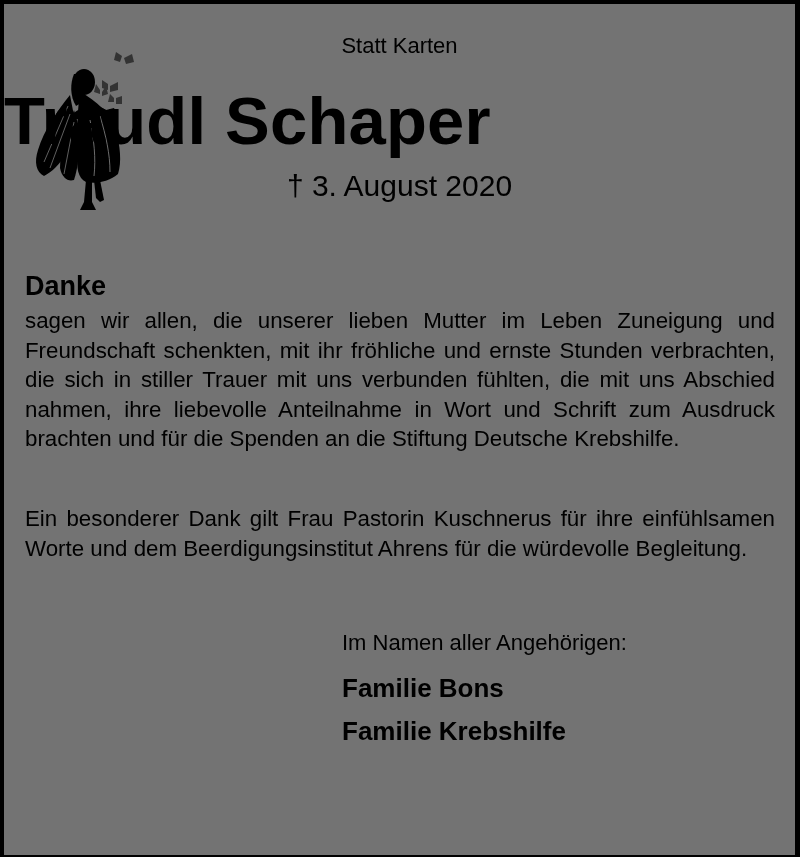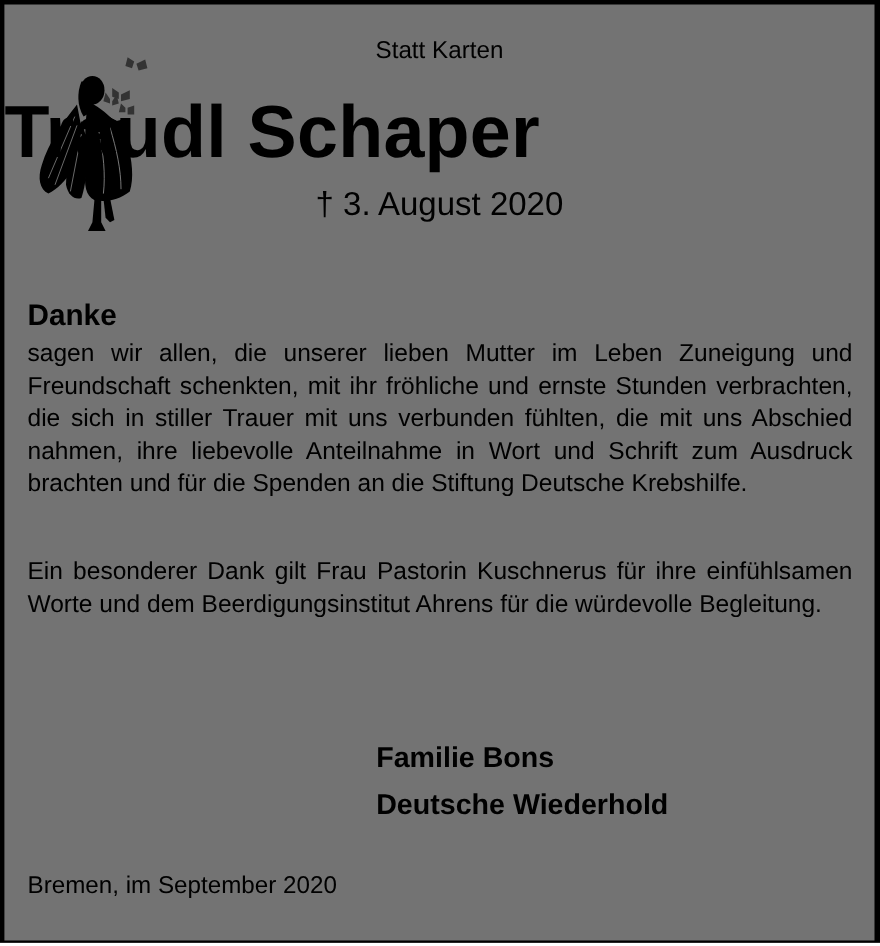--- a/index.html
+++ b/index.html
@@ -65,17 +65,17 @@
   </div>
 
   <div class="statt">Statt Karten</div>
   <div class="title">Traudl Schaper</div>
   <div class="date">† 3. August 2020</div>
 
   <div class="danke">Danke</div>
   <div class="para p1">sagen wir allen, die unserer lieben Mutter im Leben Zuneigung und Freundschaft schenkten, mit ihr fröhliche und ernste Stunden verbrachten, die sich in stiller Trauer mit uns verbunden fühlten, die mit uns Abschied nahmen, ihre liebevolle Anteilnahme in Wort und Schrift zum Ausdruck brachten und für die Spenden an die Stiftung Deutsche Krebshilfe.</div>
   <div class="para p2">Ein besonderer Dank gilt Frau Pastorin Kuschnerus für ihre einfühlsamen Worte und dem Beerdigungsinstitut Ahrens für die würdevolle Begleitung.</div>
 
+  <div class="signoff">Im Namen aller Angehörigen:</div>
   <div class="family f1">Familie Bons</div>
-  <div class="family f2">Deutsche Wiederhold</div>
+  <div class="family f2">Familie Krebshilfe</div>
 
-  <div class="place">Bremen, im September 2020</div>
 </div>
 
 </body></html>

